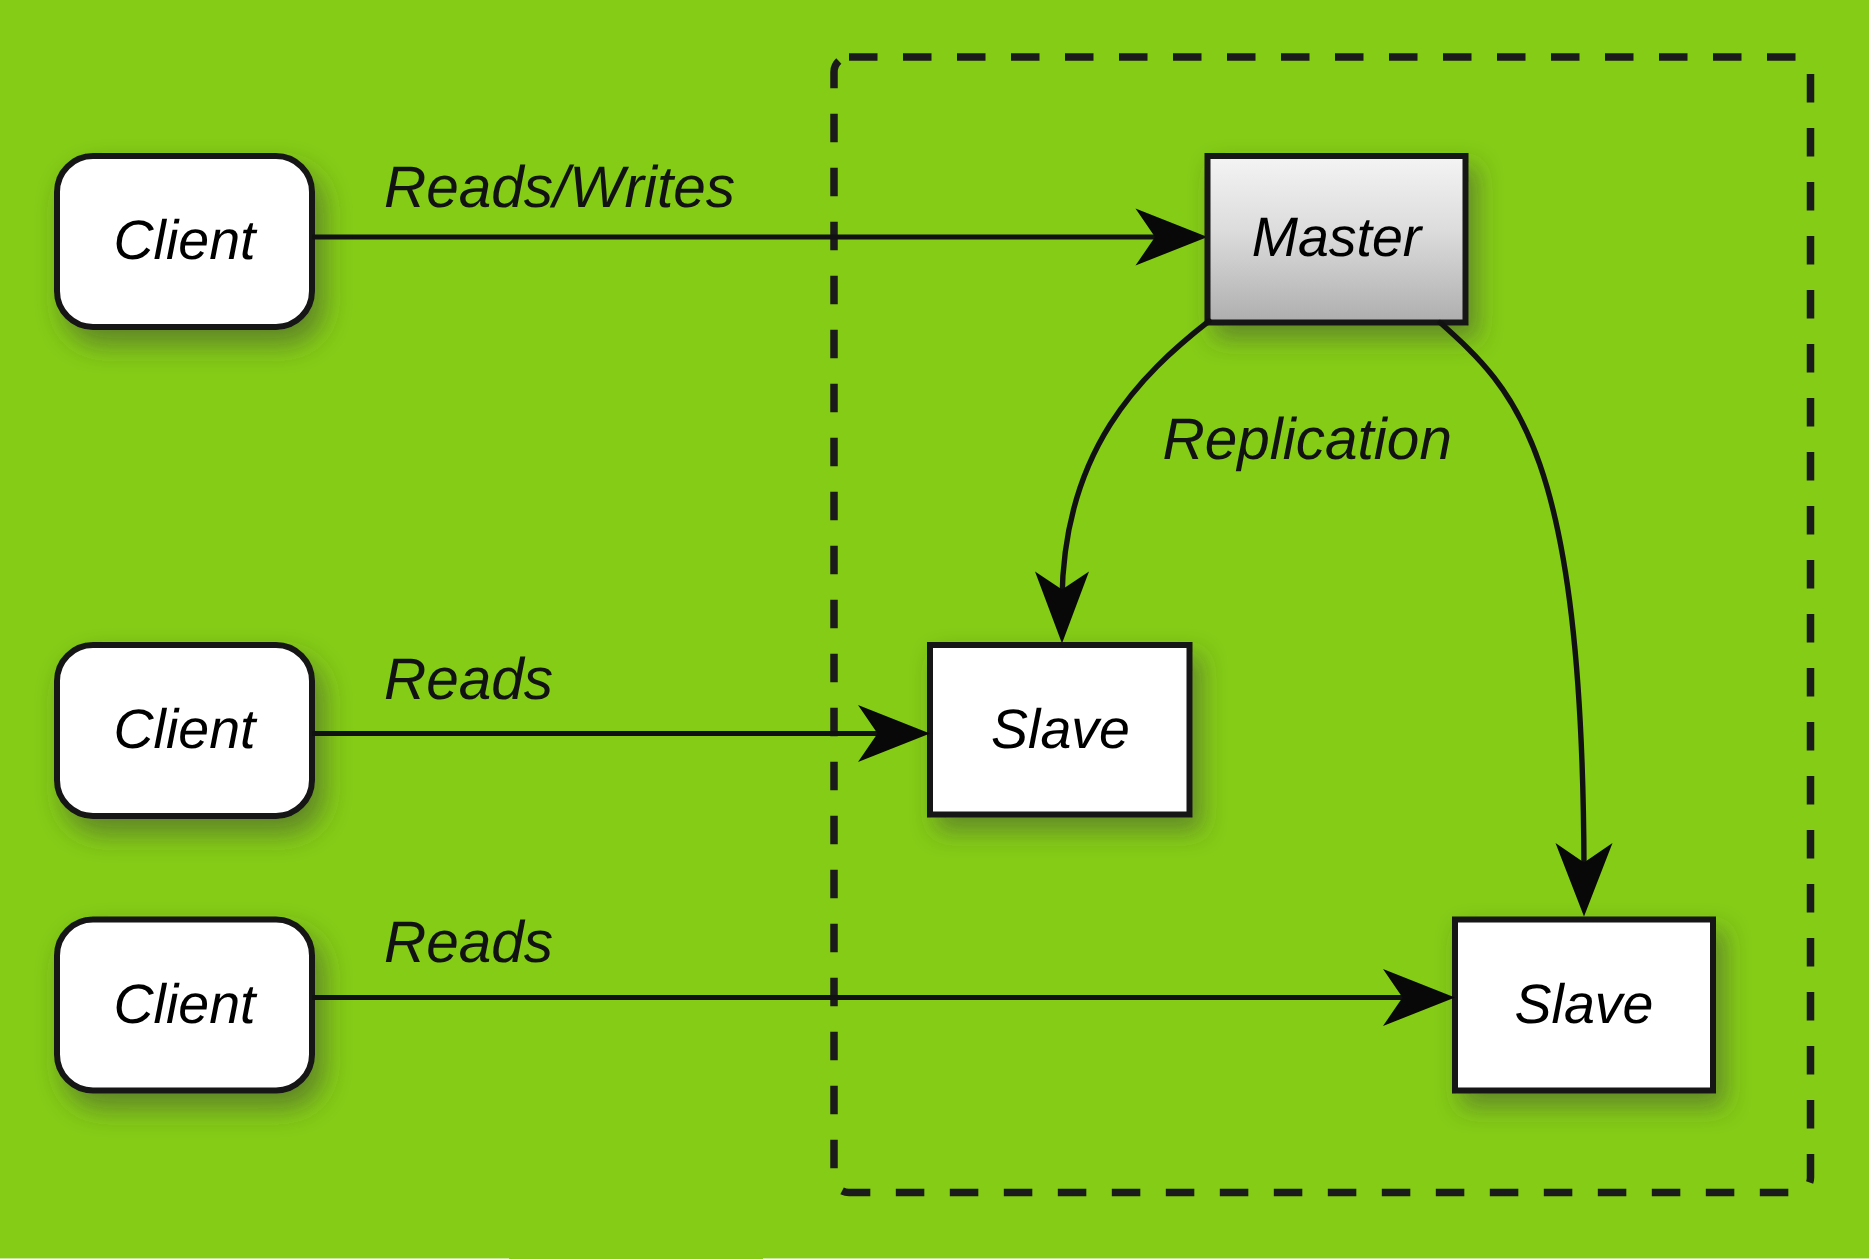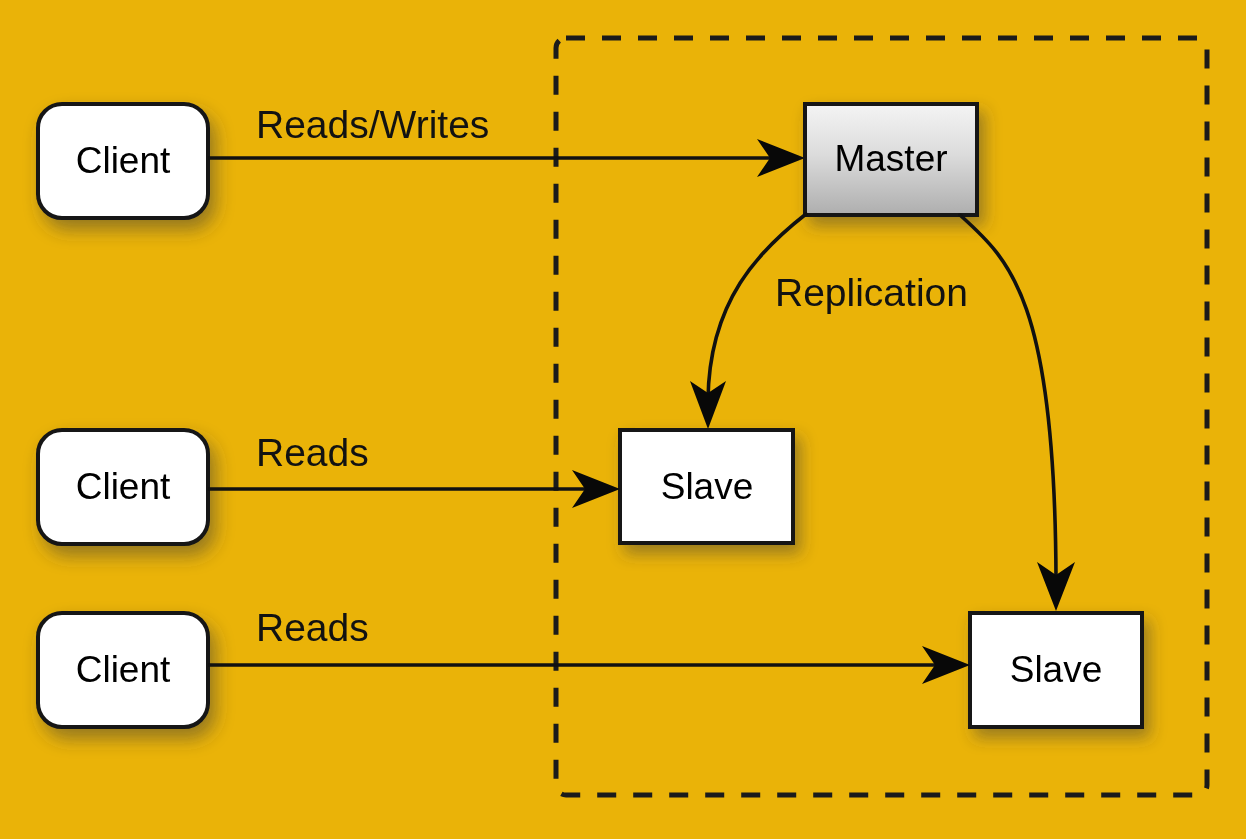--- a/index.html
+++ b/index.html
@@ -8,22 +8,23 @@
     padding: 0;
     background: #ffffff;
   }
   body {
     font-family: "Liberation Sans", "DejaVu Sans", sans-serif;
   }
   #diagram-root {
     position: relative;
     width: 1246px;
     height: 839px;
-    background: #eab308;
+    background: #84cc16;
     overflow: hidden;
+    font-style: italic;
   }
   #diagram-svg {
     position: absolute;
     top: 0;
     left: 0;
     width: 1246px;
     height: 839px;
     display: block;
   }
   .node-label {

